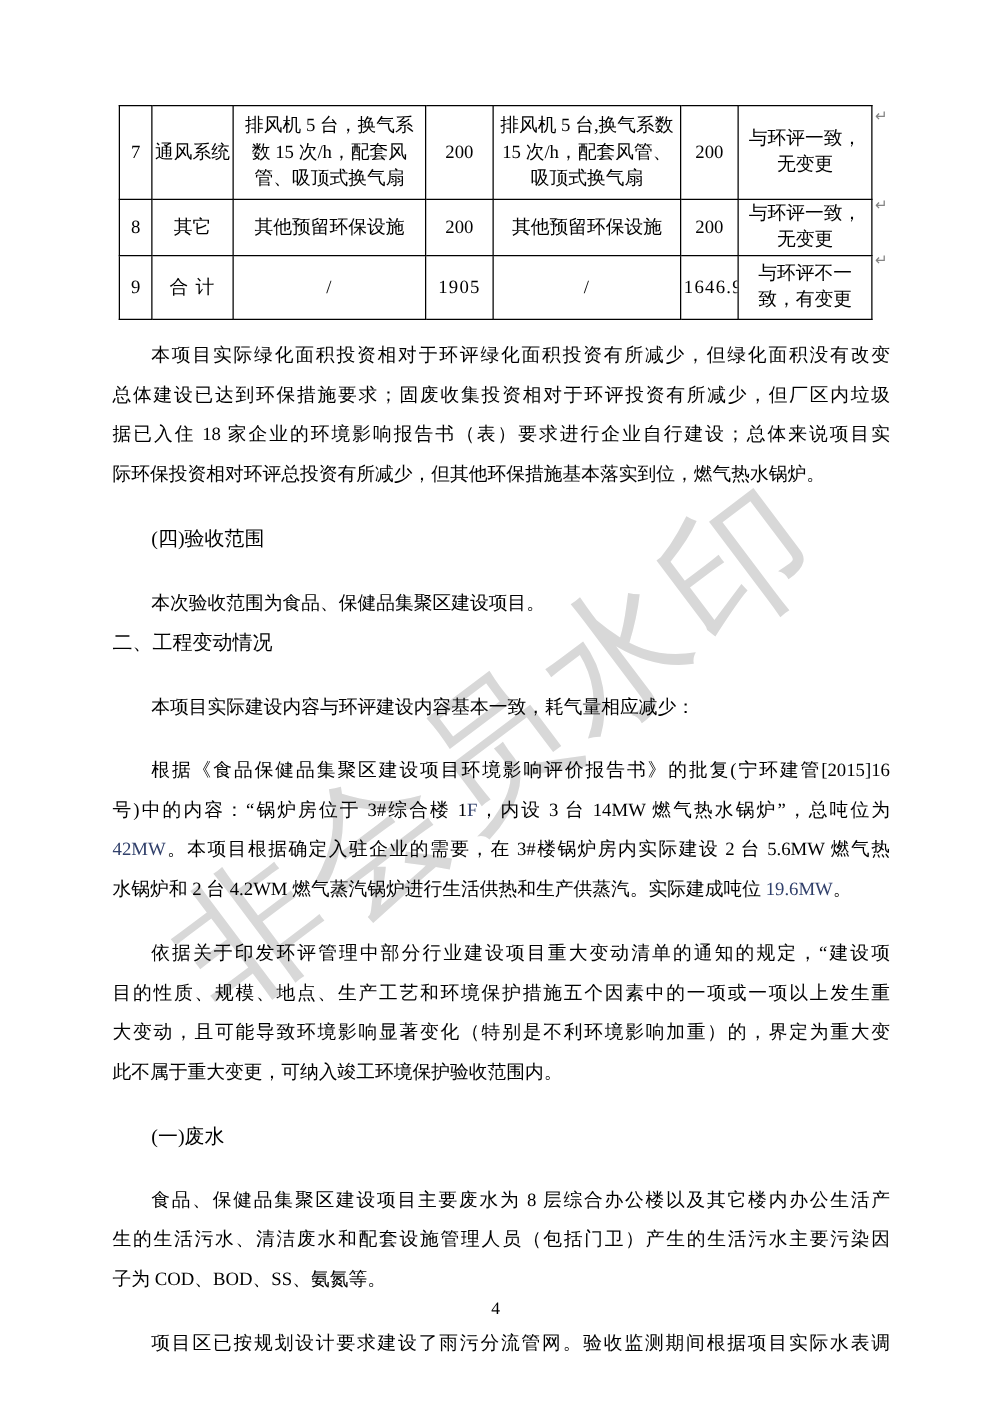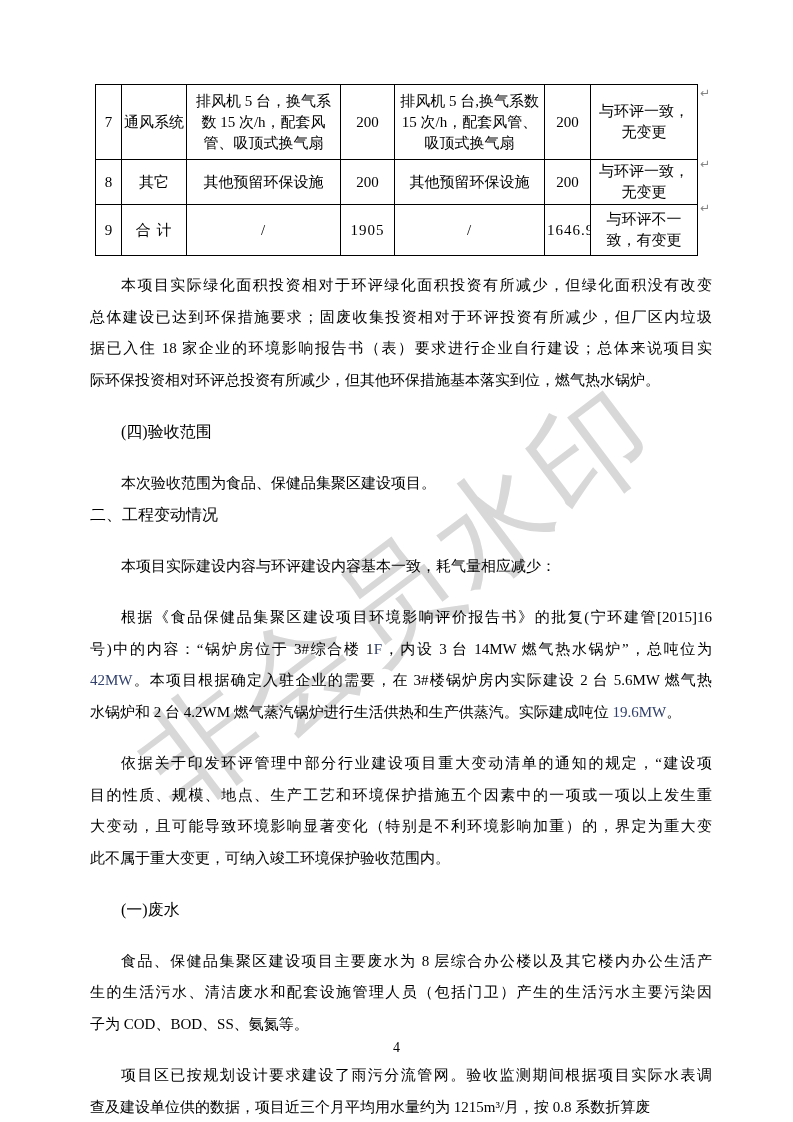--- a/index.html
+++ b/index.html
@@ -95,18 +95,17 @@
     <div class="line end"><span>水锅炉和 2 台 4.2WM 燃气蒸汽锅炉进行生活供热和生产供蒸汽。实际建成吨位 </span><span class="serif">19.6MW</span><span>。</span></div>
     <div class="line indent">依据关于印发环评管理中部分行业建设项目重大变动清单的通知的规定，“建设项</div>
     <div class="line">目的性质、规模、地点、生产工艺和环境保护措施五个因素中的一项或一项以上发生重</div>
     <div class="line">大变动，且可能导致环境影响显著变化（特别是不利环境影响加重）的，界定为重大变</div>
     <div class="line end">此不属于重大变更，可纳入竣工环境保护验收范围内。</div>
     <div class="line indent bold end">(一)废水</div>
     <div class="line indent">食品、保健品集聚区建设项目主要废水为 8 层综合办公楼以及其它楼内办公生活产</div>
     <div class="line">生的生活污水、清洁废水和配套设施管理人员（包括门卫）产生的生活污水主要污染因</div>
     <div class="line end">子为 COD、BOD、SS、氨氮等。</div>
     <div class="line indent">项目区已按规划设计要求建设了雨污分流管网。验收监测期间根据项目实际水表调</div>
-    <div class="line end">查及建设单位供的数据，项目近三个月平均用水量约为 1215m³/月，按 0.8 系数折算废</div>
   </div>
 
   <div class="page-number">4</div>
 
 </div>
 
 </body></html>

